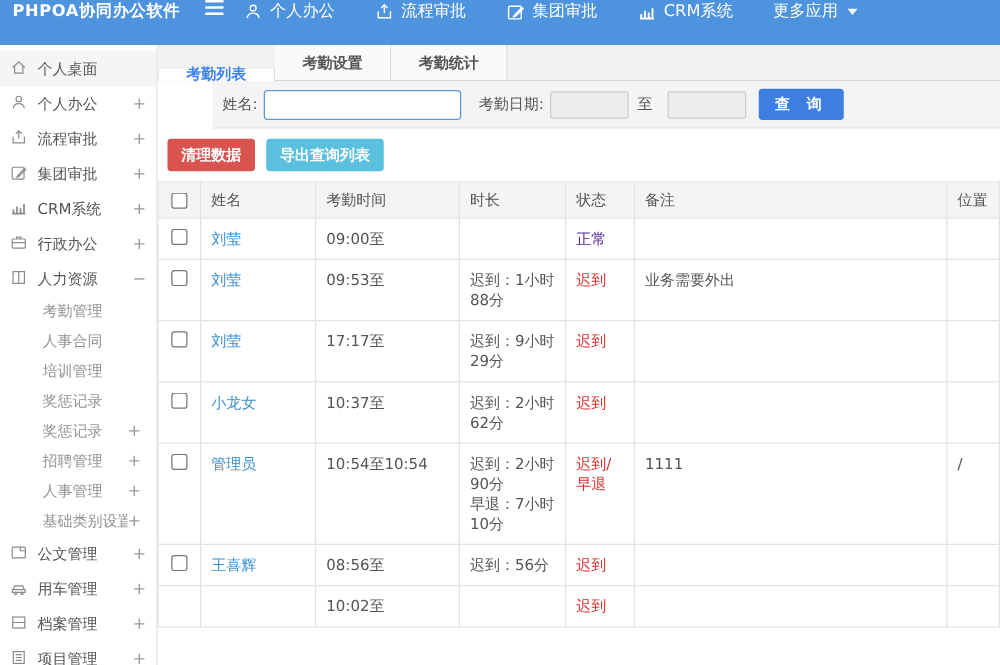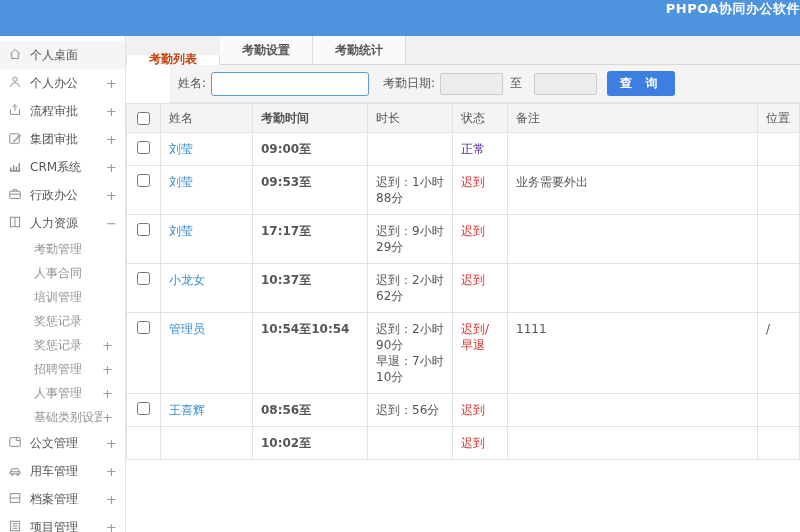--- a/index.html
+++ b/index.html
@@ -1,20 +1,20 @@
 <!DOCTYPE html>
 <html style="--accent: #4e93de; --query: #3d7fe0; --danger: #d9534f; --info: #5bc0de; --link: #3a8fd0; --late: #d9302c;"><head>
 <meta charset="utf-8">
 <style>
   * { box-sizing: border-box; margin: 0; padding: 0; }
   html,body { width:800px; height:532px; overflow:hidden; background:#fff;
     font-family:"DejaVu Sans","Liberation Sans",sans-serif; font-size:12px; color:#555; }
 
   
-  .topbar { height:36px; background:var(--accent,#4e93de); display:flex; align-items:flex-end; color:#fff;flex-direction:column; }
+  .topbar { height:36px; background:var(--accent,#4e93de); display:flex; align-items:flex-start; color:#fff; }
   .logo { flex:0 0 150px; padding-left:10px; font-weight:bold; font-size:13px; letter-spacing:.5px; white-space:nowrap; }
   .hamburger { margin:0 16px 0 14px; cursor:pointer; display:flex; flex-direction:column; gap:3px; }
   .hamburger span { display:block; width:15px; height:2px; background:#fff; border-radius:1px; }
   .nav-item { display:flex; align-items:center; gap:6px; margin-right:32px; font-size:13px; cursor:pointer; white-space:nowrap; }
   .nav-item svg { width:15px; height:15px; }
   .caret { width:0; height:0; border-left:4px solid transparent; border-right:4px solid transparent; border-top:5px solid #fff; margin-left:2px; }
 
   
   .layout { display:flex; height:496px; }
   .sidebar { flex:0 0 126px; border-right:1px solid #e3e3e3; background:#fff; padding-top:5px; overflow:hidden; }
@@ -25,21 +25,21 @@
   .side-item.first { background:#f5f5f5; }
   .side-sub { height:24px; display:flex; align-items:center; padding:0 12px 0 34px; color:#939393; cursor:pointer; }
   .side-sub .lbl { flex:1; white-space:nowrap; overflow:hidden; }
 
   .content { flex:1; display:flex; flex-direction:column; overflow:hidden; }
 
   
   .tabbar { height:29px; background:#f1f1f1; border-bottom:1px solid #d8d8d8; display:flex; align-items:stretch; }
   .tab { padding:0 22px; display:flex; align-items:center; font-weight:bold; color:#555; background:#fafafa;
          border-right:1px solid #ddd; cursor:pointer; }
-  .tab.active { background:#fff; color:#c2410c; border-bottom:1px solid #fff; margin-bottom:-1px; border-left:1px solid #ddd;margin-top:19px; }
+  .tab.active { background:#fff; color:#3b82f6; border-bottom:1px solid #fff; margin-bottom:-1px; border-left:1px solid #ddd;margin-top:19px; }
 
   
   .filterbar { height:38px; background:#f4f4f4; border-bottom:1px solid #e2e2e2; display:flex; align-items:center; padding-left:8px;margin-left:44px; }
   .filterbar label { color:#555; }
   .inp-name { width:158px; height:24px; margin-left:5px; border:1px solid #5a9bd8; border-radius:3px; padding:0 6px; outline:none; }
   .lab-date { margin-left:14px; }
   .inp-date { width:63px; height:22px; margin-left:5px; border:1px solid #ccc; border-radius:2px; background:#ececec; padding:0 4px; }
   .to-label { margin:0 7px; color:#555; }
   .btn-query { margin-left:10px; background:var(--query,#3d7fe0); color:#fff; border:none; border-radius:3px;
                height:25px; padding:0 13px; font-size:12px; font-weight:bold; letter-spacing:5px; cursor:pointer; }
@@ -50,21 +50,21 @@
   .btn-danger { background:var(--danger,#d9534f); }
   .btn-info { background:var(--info,#5bc0de); }
 
   
   table { width:100%; border-collapse:collapse; table-layout:fixed; }
   th, td { border:1px solid #e2e2e2; text-align:left; vertical-align:top; padding:8px 8px; line-height:16px; overflow:hidden; }
   th { background:#f4f4f4; color:#555; font-weight:normal; padding:6px 8px; }
   td { color:#555; }
   .c-check { width:34px; text-align:center; padding:8px 0 0 0; }
   .c-name { width:92px; }
-  .c-time { width:115px;font-weight:bold; }
+  .c-time { width:115px; }
   .c-dur  { width:85px; }
   .c-status { width:55px;margin-left:39px; }
   .c-remark { width:250px; }
   a.name-link { color:var(--link,#3a8fd0); text-decoration:none; cursor:pointer; }
   .st-normal { color:#4c1d95; }
   .st-late { color:var(--late,#d9302c); }
   .dur-line { display:block; }
   input[type=checkbox] { width:13px; height:13px; }
 </style>
 </head>
@@ -244,20 +244,24 @@
     <div class="filterbar">
       <label>姓名:</label>
       <input class="inp-name" type="text" value="" style="">
       <label class="lab-date">考勤日期:</label>
       <input class="inp-date" type="text" value="" style="">
       <span class="to-label">至</span>
       <input class="inp-date" type="text" value="" style="">
       <button class="btn-query">查 询</button>
     </div>
 
+    <div class="actionbar">
+      <button class="btn btn-danger">清理数据</button>
+      <button class="btn btn-info">导出查询列表</button>
+    </div>
 
     <table>
       <thead>
         <tr>
           <th class="c-check"><input type="checkbox" style=""></th>
           <th class="c-name">姓名</th>
           <th class="c-time">考勤时间</th>
           <th class="c-dur">时长</th>
           <th class="c-status">状态</th>
           <th class="c-remark">备注</th>

